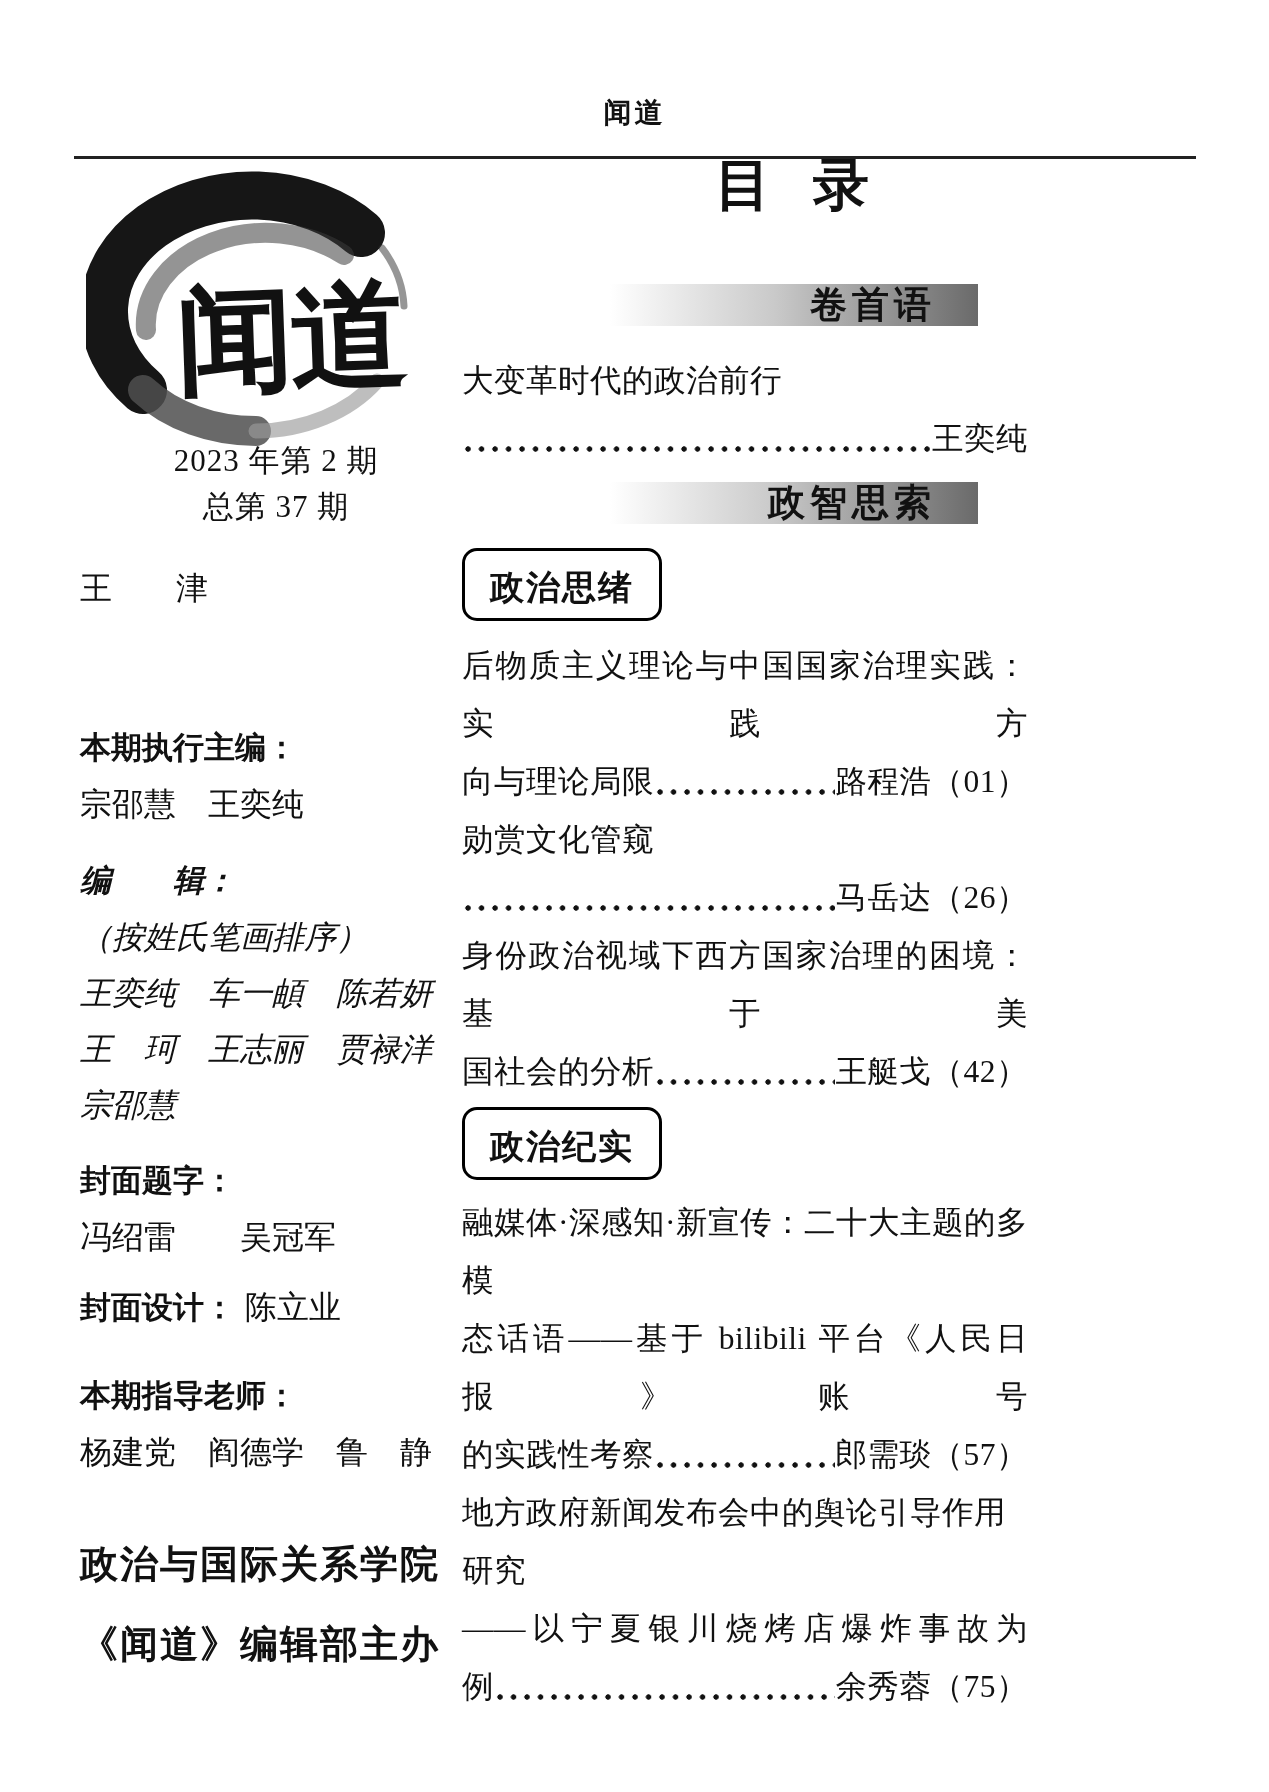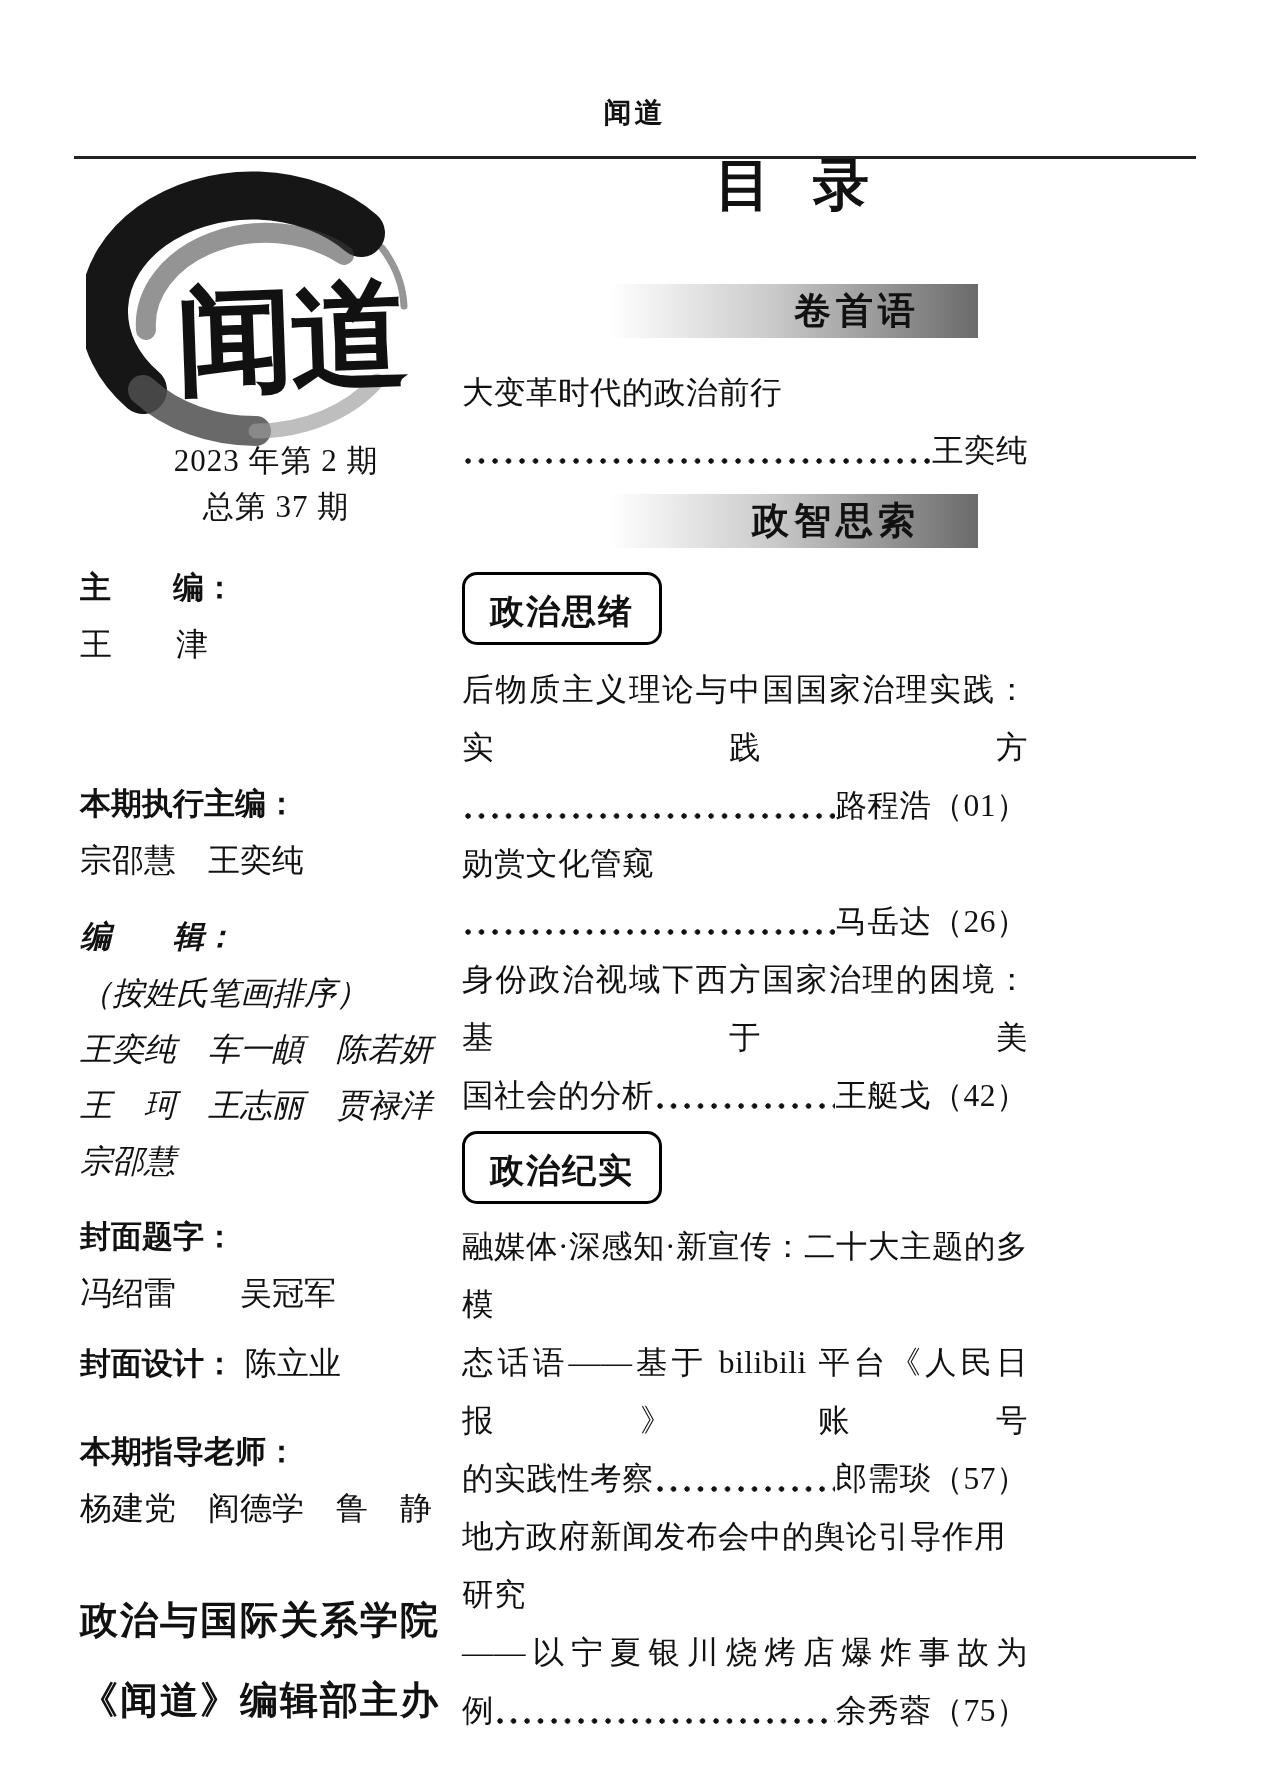--- a/index.html
+++ b/index.html
@@ -27,22 +27,22 @@
   .b1 { margin-top:30px; } .b2 { margin-top:104px; } .b3 { margin-top:21px;font-style:italic; }
   .b4 { margin-top:20px; } .b5 { margin-top:14px; } .b6 { margin-top:32px; }
   .publisher { margin-top:50px; font-family:"Liberation Sans","DejaVu Sans",sans-serif;
     font-weight:700; font-size:38px; line-height:68px; letter-spacing:2px; }
   .publisher .pl2 { margin-top:12px; }
 
   
   .right-col { position:absolute; left:462px; top:148px; width:566px; }
   .toc-title { font-size:56px; font-weight:700; text-align:center; line-height:74px;
     letter-spacing:14px; position:relative; left:54px; }
-  .banner { height:54px; width:368px; margin-left:148px; display:flex; align-items:center;
-    justify-content:flex-end; padding-right:58px; font-size:37px; font-weight:700; letter-spacing:5px;
+  .banner { height:42px; width:368px; margin-left:148px; display:flex; align-items:center;
+    justify-content:flex-end; padding-right:42px; font-size:37px; font-weight:700; letter-spacing:5px;
     background:linear-gradient(90deg, rgba(255,255,255,0) 0%, #c9c9c9 45%, #6a6a6a 100%);text-align:right; }
   .banner1 { margin-top:62px; }
   .banner2 { margin-top:14px; }
   .boxwrap  { margin:24px 0 16px; }
   .boxwrap2 { margin:6px 0 14px; }
   .subbox { display:inline-block; border:3px solid #000; border-radius:15px;
     padding:14px 25px 7px; font-size:34px; font-weight:700; letter-spacing:2px; }
   .toc-line { font-size:31.5px; line-height:58px; letter-spacing:0.5px; }
   .first-entry { margin-top:26px; }
   .justify { text-align:justify; text-align-last:justify; }
@@ -68,21 +68,20 @@
       <path d="M 258 85 A 120 92 0 0 0 60 160" fill="none" stroke="#3c3c3c" stroke-width="20" stroke-linecap="round" opacity="0.55"></path>
       <path d="M 296 78 A 150 120 0 0 1 318 136" fill="none" stroke="#2e2e2e" stroke-width="7" stroke-linecap="round" opacity="0.5"></path>
     </svg>
     <div class="calligraphy">闻道</div>
   </div>
 
   <div class="issue">2023 年第 2 期</div>
   <div class="issue">总第 37 期</div>
 
   <div class="b1">
-    <div class="mh-label">主　　编：</div>
     <div class="mh-value">王　　津</div>
   </div>
 
   <div class="b2">
     <div class="mh-label">本期执行主编：</div>
     <div class="mh-value">宗邵慧　王奕纯</div>
   </div>
 
   <div class="b3">
     <div class="mh-label">编　　辑：</div>
@@ -128,20 +127,21 @@
   </div>
 
   <div class="banner banner2">政智思索</div>
 
   <div class="boxwrap">
     <span class="subbox">政治思绪</span>
   </div>
 
   <div class="toc-line justify">后物质主义理论与中国国家治理实践：实践方</div>
   <div class="toc-line leader-row">
+    <span class="t">向与理论局限</span>
     <span class="dots"></span>
     <span class="a">路程浩</span>
     <span class="p">（01）</span>
   </div>
   <div class="toc-line">勋赏文化管窥</div>
   <div class="toc-line leader-row">
     <span class="t"></span>
     <span class="dots"></span>
     <span class="a">马岳达</span>
     <span class="p">（26）</span>

